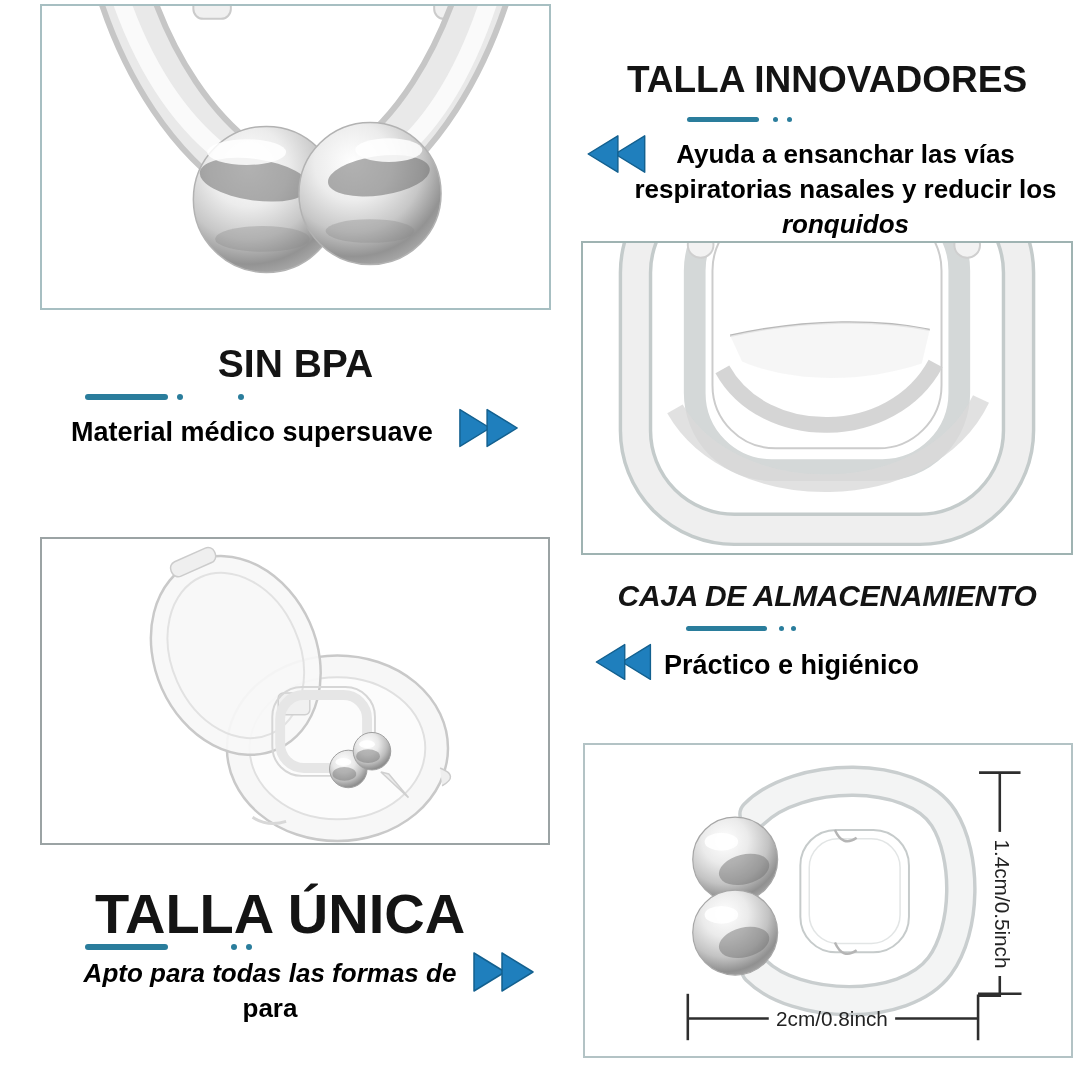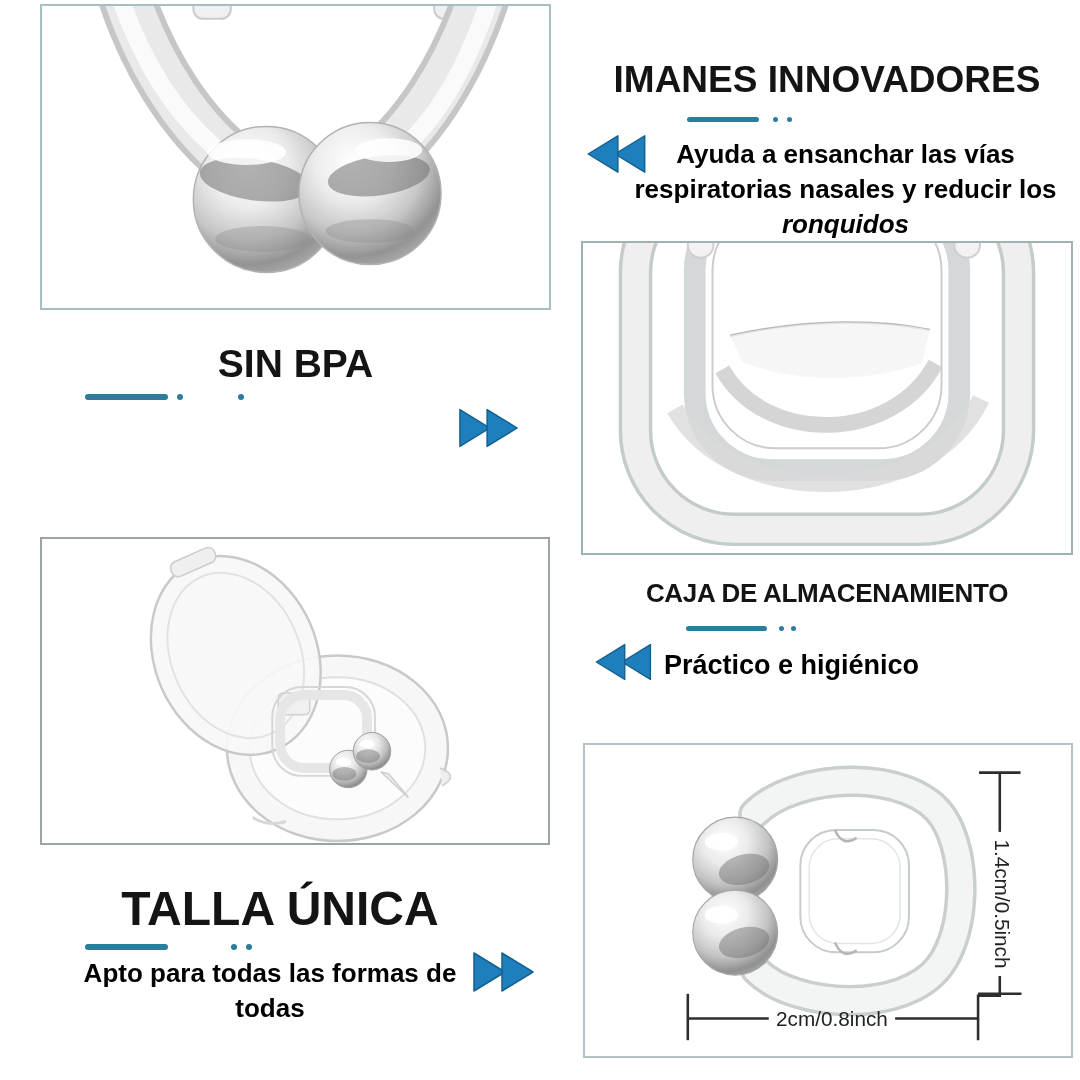--- a/index.html
+++ b/index.html
@@ -58,21 +58,21 @@
       <ellipse cx="222" cy="236" rx="48" ry="13" fill="#8a8a8a" opacity="0.35"></ellipse>
       <ellipse cx="206" cy="148" rx="40" ry="13" fill="#ffffff" opacity="0.85"></ellipse>
 
       <circle cx="331" cy="190" r="72" fill="url(#gballA)" stroke="#b2b2b2" stroke-width="1.5"></circle>
       <ellipse cx="340" cy="172" rx="52" ry="20" fill="#636363" opacity="0.5" transform="rotate(-8 340 172)"></ellipse>
       <ellipse cx="331" cy="228" rx="45" ry="12" fill="#8a8a8a" opacity="0.35"></ellipse>
       <ellipse cx="350" cy="146" rx="34" ry="12" fill="#ffffff" opacity="0.85"></ellipse>
     </svg>
   </div>
 
-  <div class="title" style="left:581px; top:60px; width:492px; font-size:37px;">IMANES INNOVADORES</div>
+  <div class="title" style="left:581px; top:60px; width:492px; font-size:37px;">TALLA INNOVADORES</div>
 
   <div class="divider" style="left:687px; top:117px;">
     <span class="bar" style="width:72px; height:5px;"></span>
     <span class="dot" style="width:5px; height:5px; margin-left:14px;"></span>
     <span class="dot" style="width:5px; height:5px; margin-left:9px;"></span>
   </div>
 
   <svg class="arrow" style="left:581px; top:131px;" width="68" height="46" viewBox="0 0 68 48">
     <path d="M65,5 L65,43 L34,24 Z" fill="#1f7fbd" stroke="#13608f" stroke-width="1.5" stroke-linejoin="round"></path>
     <path d="M37,5 L37,43 L6,24 Z" fill="#1f7fbd" stroke="#13608f" stroke-width="1.5" stroke-linejoin="round"></path>
@@ -104,20 +104,21 @@
   </div>
 
   <div class="title" style="left:40px; top:343px; width:511px; font-size:39px;text-align:center;">SIN BPA</div>
 
   <div class="divider" style="left:85px; top:394px;">
     <span class="bar" style="width:83px; height:6px;"></span>
     <span class="dot" style="width:6px; height:6px; margin-left:9px;"></span>
     <span class="dot" style="width:6px; height:6px; margin-left:55px;"></span>
   </div>
 
+  <div class="body-line" style="left:71px; top:417px; font-size:27px; text-align:left;">Material médico supersuave</div>
 
   <svg class="arrow" style="left:457px; top:403px;" width="66" height="50" viewBox="0 0 68 48">
     <path d="M3,5 L3,43 L34,24 Z" fill="#1f7fbd" stroke="#13608f" stroke-width="1.5" stroke-linejoin="round"></path>
     <path d="M31,5 L31,43 L62,24 Z" fill="#1f7fbd" stroke="#13608f" stroke-width="1.5" stroke-linejoin="round"></path>
   </svg>
 
   <div class="photo-box" style="left:40px; top:537px; width:510px; height:308px; border-color:#9ba3a4;">
     <svg viewBox="0 0 510 308">
       <defs>
         <radialGradient id="gballB" cx="38%" cy="30%" r="85%">
@@ -149,37 +150,37 @@
 
       <circle cx="309" cy="233" r="19" fill="url(#gballB)" stroke="#9e9e9e" stroke-width="1"></circle>
       <circle cx="333" cy="215" r="19" fill="url(#gballB)" stroke="#9e9e9e" stroke-width="1"></circle>
       <ellipse cx="305" cy="238" rx="12" ry="7" fill="#6e6e6e" opacity="0.45"></ellipse>
       <ellipse cx="329" cy="220" rx="12" ry="7" fill="#6e6e6e" opacity="0.45"></ellipse>
       <ellipse cx="304" cy="226" rx="8" ry="4" fill="#ffffff" opacity="0.9"></ellipse>
       <ellipse cx="328" cy="208" rx="8" ry="4" fill="#ffffff" opacity="0.9"></ellipse>
     </svg>
   </div>
 
-  <div class="title" style="left:20px; top:883px; width:520px; font-size:48px;">TALLA ÚNICA</div>
+  <div class="title" style="left:20px; top:883px; width:520px; font-size:56px;">TALLA ÚNICA</div>
 
   <div class="divider" style="left:85px; top:944px;">
     <span class="bar" style="width:83px; height:6px;"></span>
     <span class="dot" style="width:6px; height:6px; margin-left:63px;"></span>
     <span class="dot" style="width:6px; height:6px; margin-left:9px;"></span>
   </div>
 
-  <div class="body-line" style="left:20px; top:958px; width:500px; font-size:26px;">Apto para todas las formas de</div>
-  <div class="body-line" style="left:20px; top:993px; width:500px; font-size:26px;">todas</div>
+  <div class="body-line" style="left:20px; top:958px; width:500px; font-size:26px;font-style:italic;">Apto para todas las formas de</div>
+  <div class="body-line" style="left:20px; top:993px; width:500px; font-size:26px;">para</div>
 
   <svg class="arrow" style="left:471px; top:946px;" width="68" height="52" viewBox="0 0 68 48">
     <path d="M3,5 L3,43 L34,24 Z" fill="#1f7fbd" stroke="#13608f" stroke-width="1.5" stroke-linejoin="round"></path>
     <path d="M31,5 L31,43 L62,24 Z" fill="#1f7fbd" stroke="#13608f" stroke-width="1.5" stroke-linejoin="round"></path>
   </svg>
 
-  <div class="title" style="left:581px; top:579px; width:492px; font-size:26px; letter-spacing:-0.3px;">CAJA DE ALMACENAMIENTO</div>
+  <div class="title" style="left:581px; top:579px; width:492px; font-size:30px; letter-spacing:-0.3px;font-style:italic;">CAJA DE ALMACENAMIENTO</div>
 
   <div class="divider" style="left:686px; top:626px;">
     <span class="bar" style="width:81px; height:5px;"></span>
     <span class="dot" style="width:5px; height:5px; margin-left:12px;"></span>
     <span class="dot" style="width:5px; height:5px; margin-left:7px;"></span>
   </div>
 
   <svg class="arrow" style="left:589px; top:640px;" width="66" height="44" viewBox="0 0 68 48">
     <path d="M65,5 L65,43 L34,24 Z" fill="#1f7fbd" stroke="#13608f" stroke-width="1.5" stroke-linejoin="round"></path>
     <path d="M37,5 L37,43 L6,24 Z" fill="#1f7fbd" stroke="#13608f" stroke-width="1.5" stroke-linejoin="round"></path>

